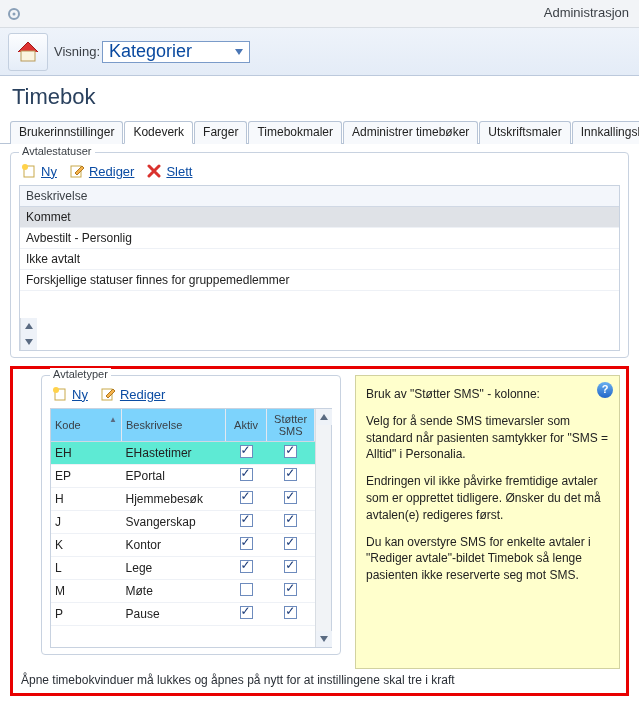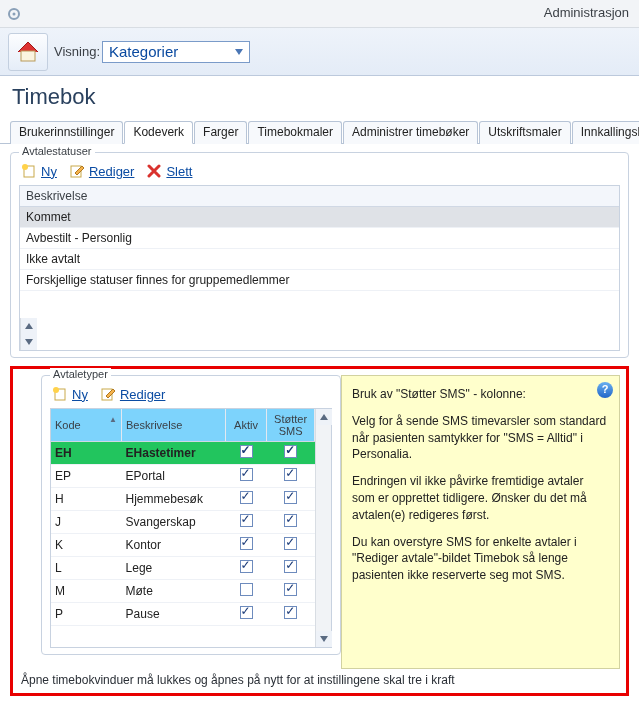--- a/index.html
+++ b/index.html
@@ -3,53 +3,53 @@
 <meta charset="utf-8">
 <style>
   * { box-sizing: border-box; margin: 0; padding: 0; }
   html, body { width: 639px; height: 704px; font-family: "Segoe UI", Tahoma, sans-serif; font-size: 12px; color: #222; background: #fff; overflow: hidden; }
   .titlebar { height: 28px; background: #f2f4f7; border-bottom: 1px solid #d8dde3; position: relative; }
   .gear { position: absolute; left: 6px; top: 6px; color: #7d8da0; }
   .titlebar-label { position: absolute; right: 10px; top: 5px; font-size: 13px; color: #3a3f45; }
   .toolbar { height: 48px; background: linear-gradient(#eef3fa,#e4ecf7); border-bottom: 1px solid #bcc9dc; display: flex; align-items: center; padding: 0 8px; gap: 2px; }
   .home-btn { width: 40px; height: 38px; border: 1px solid #c3cfdf; border-radius: 3px; background: linear-gradient(#fcfdff,#e5edf8); display: flex; align-items: center; justify-content: center; cursor: pointer; }
   .visn-label { font-size: 13px; color: #3a3f45; margin-left: 4px; }
-  .dropdown { width: 148px; height: 22px; border: 1px solid #7a9bc9; background: #fff; display: flex; align-items: center; justify-content: space-between; padding: 0 3px 0 6px; font-size: 15px; color: #0a4aa0; cursor: pointer; }
+  .dropdown { width: 148px; height: 22px; border: 1px solid #7a9bc9; background: #fff; display: flex; align-items: center; justify-content: space-between; padding: 0 3px 0 6px; font-size: 18px; color: #0a4aa0; cursor: pointer; }
   .dd-arrow { width: 14px; height: 14px; display: inline-flex; align-items: center; justify-content: center; color: #4a76b5; }
   .page-title { font-size: 22px; color: #2a415e; padding: 8px 12px 10px 12px; }
   .tabs { display: flex; border-bottom: 1px solid #b7c4d6; padding-left: 10px; height: 24px; font-size: 12px; }
   .tab { border: 1px solid #b7c4d6; border-bottom: none; border-radius: 3px 3px 0 0; padding: 3px 8px; background: #f7f9fc; margin-right: 1px; cursor: pointer; white-space: nowrap; position: relative; top: 1px; }
   .tab.active { background: #fff; border-bottom: 1px solid #fff; }
   .content { padding: 8px 10px 6px 10px; }
   .group { border: 1px solid #c8d2e0; border-radius: 4px; padding: 10px 8px 6px 8px; position: relative; margin-bottom: 8px; }
   .group-label { position: absolute; top: -8px; left: 8px; background: #fff; padding: 0 3px; font-size: 11px; color: #3a3f45; }
   .btn-row { display: flex; align-items: center; gap: 12px; padding: 0 0 6px 2px; }
   .linkbtn { display: flex; align-items: center; gap: 4px; color: #0b4ca3; cursor: pointer; font-size: 13px; text-decoration: underline; }
   .linkbtn .ic { text-decoration: none; }
   .ic { width: 16px; height: 16px; display: inline-flex; align-items: center; justify-content: center; }
   .listbox { border: 1px solid #c8d2e0; height: 166px; display: flex; flex-direction: column; position: relative; }
   .listbox-inner { flex: 1; overflow: hidden; }
   .lh { background: #f3f6fb; border-bottom: 1px solid #d0d8e4; padding: 3px 6px; font-size: 12px; color: #3a3f45; }
   .lrow { padding: 3px 6px; border-bottom: 1px solid #eef1f6; font-size: 12px; cursor: pointer; }
   .lrow.sel { background: #dfe2e7; }
   .vscroll { width: 16px; background: #f1f3f6; border-left: 1px solid #d8dde3; display: flex; flex-direction: column; justify-content: space-between; align-items: center; }
   .vsbtn { width: 16px; height: 16px; display: flex; align-items: center; justify-content: center; color: #5a6b82; background: #eef2f8; cursor: pointer; }
   .redbox { border: 3px solid #e80000; padding: 6px 6px 4px 6px; }
-  .red-inner { display: flex; gap: 0; padding-left: 22px; }
+  .red-inner { display: flex; gap: 14px; padding-left: 22px; }
   .left-col { flex: 0 0 300px; }
   .right-col { flex: 1; background: #ffffcc; border: 1px solid #d2d2a0; padding: 10px 10px; font-size: 12px; line-height: 1.4; position: relative; height: 294px; }
   .help-ic { position: absolute; right: 6px; top: 6px; width: 16px; height: 16px; border-radius: 50%; background: linear-gradient(#6ab0f0,#2266c8); color: #fff; font-weight: bold; font-size: 11px; display: flex; align-items: center; justify-content: center; cursor: pointer; }
   
   .grid { border: 1px solid #c8d2e0; height: 240px; display: flex; }
   .grid-inner { flex: 1; overflow: hidden; }
   .grid table { width: 100%; border-collapse: collapse; table-layout: fixed; }
   .grid th { background: #7dd3fc; font-weight: normal; font-size: 11px; color: #3a3f45; border-bottom: 1px solid #d0d8e4; border-right: 1px solid #e3e8f0; padding: 4px 4px; text-align: left; position: relative; }
   .grid th .sort { position: absolute; right: 4px; top: 6px; font-size: 8px; color: #5a6b82; }
   .grid td { border-bottom: 1px solid #eef1f6; padding: 3px 4px; font-size: 12px; }
-  .grid tr.selrow td { background: #22c55e; font-weight: bold; }
+  .grid tr.selrow td { background: #5eead4; }
   .grid td.c, .grid th.c { text-align: center; }
   .cb { width: 13px; height: 13px; border: 1px solid #6d8bbd; display: inline-block; background: #fff; position: relative; }
   .cb.chk::after { content: "✓"; position: absolute; left: 0px; top: -3px; font-size: 12px; color: #1a3a77; }
   .col-k { width: 68px; }
   .col-b { width: 100px; }
   .col-a { width: 40px; }
   .col-s { width: 46px; }
   .note { font-size: 12px; color: #2a2f36; padding: 4px 2px 2px 2px; }
   .para { margin-bottom: 10px; }
 </style>

